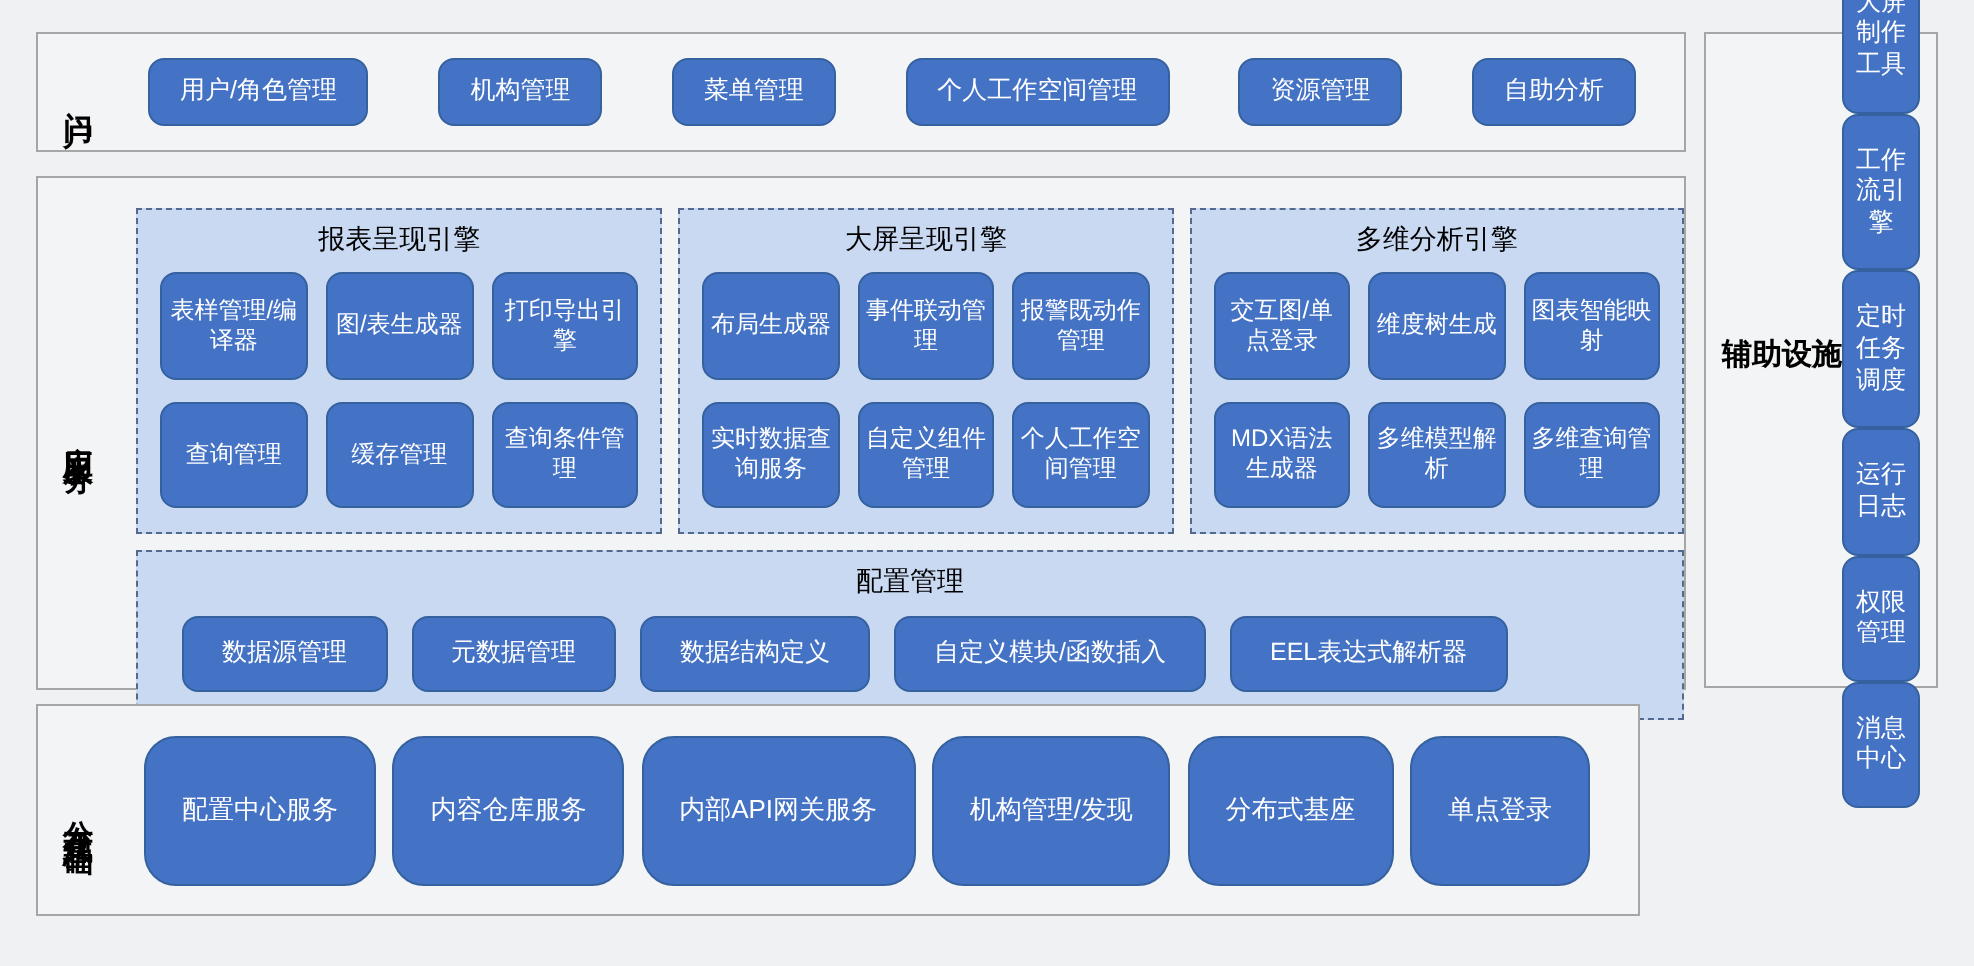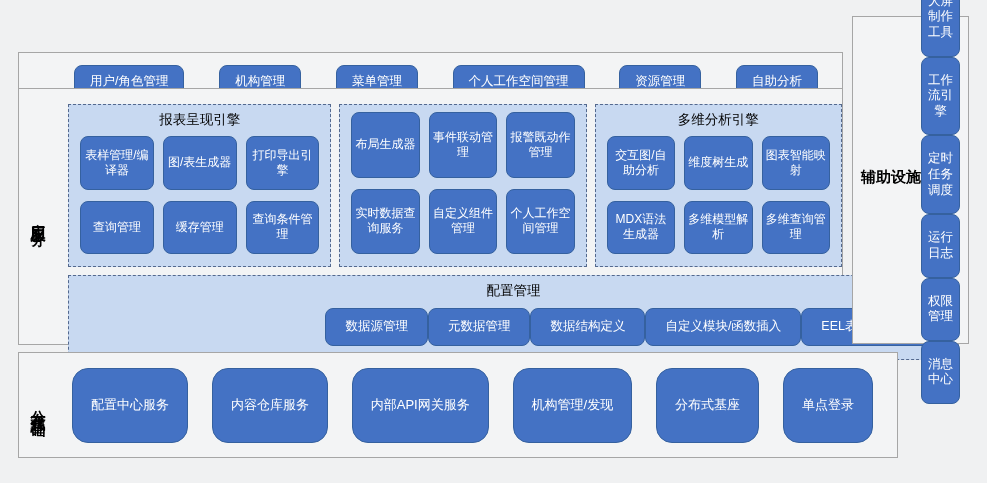--- a/index.html
+++ b/index.html
@@ -38,21 +38,20 @@
     justify-content:center;
     text-align:center;
     line-height:1.25;
     cursor:default;
   }
   
   #portal {
     left:18px; top:16px; width:825px; height:60px;
     display:flex; align-items:center;
     padding:0 24px 0 12px;
-    margin-top:36px;
   }
   #portal .btn-row {
     flex:1; display:flex; justify-content:space-between;
     margin-left:28px; align-items:center;
   }
   #portal .btn { height:34px; padding:0 15px; font-size:12.5px; white-space:nowrap; }
   
   #app { left:18px; top:88px; width:825px; height:257px; padding:15px 0 0 49px; }
   .engine-row { display:flex; gap:8px; }
   .engine {
@@ -69,32 +68,33 @@
     flex:1;
     display:grid;
     grid-template-columns:repeat(3,1fr);
     gap:11px 9px;
     padding:7px 11px 12px 11px;
   }
   .engine-grid .btn { font-size:12px; padding:2px 3px; }
   .config {
     background:#c8d9f1;
     border:1.5px dashed #54698e;
-    width:891px; height:85px;
+    width:774px; height:85px;
     margin-top:8px;
     display:flex; flex-direction:column;
   }
   .config-btn-row {
-    flex:1; display:flex; align-items:center; justify-content:flex-end;
-    padding:2px 18px 8px 32px;
+    flex:1; display:flex; align-items:center; justify-content:flex-start;
+    padding:2px 18px 8px 22px;
+    gap:12px;
   }
   .config-btn-row .btn { height:38px; padding:0 19px; font-size:12.5px; white-space:nowrap; }
   
   #infra {
-    left:18px; top:352px; width:880px; height:106px;
+    left:18px; top:352px; width:802px; height:106px;
     display:flex; align-items:center;
     padding:0 24px 0 12px;
   }
   #infra .btn-row {
     flex:1; display:flex; justify-content:space-between; align-items:center;
     margin-left:26px;
   }
   #infra .btn {
     height:75px; padding:0 18px; font-size:13px;
     border-radius:16px; white-space:nowrap;
@@ -140,34 +140,35 @@
         <div class="btn">表样管理/编译器</div>
         <div class="btn">图/表生成器</div>
         <div class="btn">打印导出引擎</div>
         <div class="btn">查询管理</div>
         <div class="btn">缓存管理</div>
         <div class="btn">查询条件管理</div>
       </div>
     </div>
 
     <div class="engine">
+      <div class="engine-title">大屏呈现引擎</div>
       <div class="engine-grid">
         <div class="btn">布局生成器</div>
         <div class="btn">事件联动管理</div>
         <div class="btn">报警既动作管理</div>
         <div class="btn">实时数据查询服务</div>
         <div class="btn">自定义组件管理</div>
         <div class="btn">个人工作空间管理</div>
       </div>
     </div>
 
     <div class="engine">
       <div class="engine-title">多维分析引擎</div>
       <div class="engine-grid">
-        <div class="btn">交互图/自助分析</div>
+        <div class="btn">交互图/单点登录</div>
         <div class="btn">维度树生成</div>
         <div class="btn">图表智能映射</div>
         <div class="btn">MDX语法生成器</div>
         <div class="btn">多维模型解析</div>
         <div class="btn">多维查询管理</div>
       </div>
     </div>
   </div>
 
   <div class="config">

